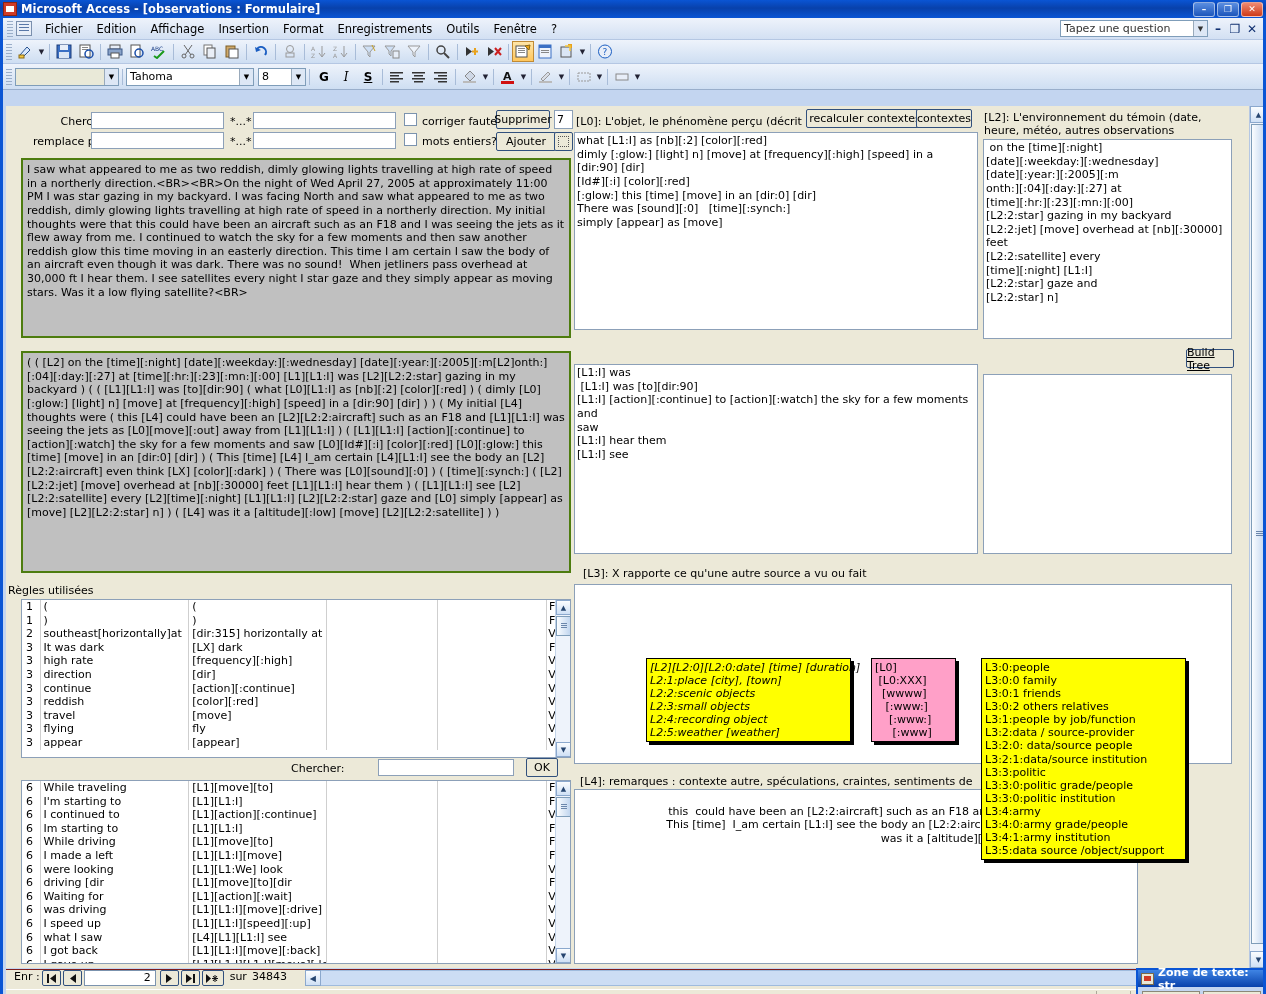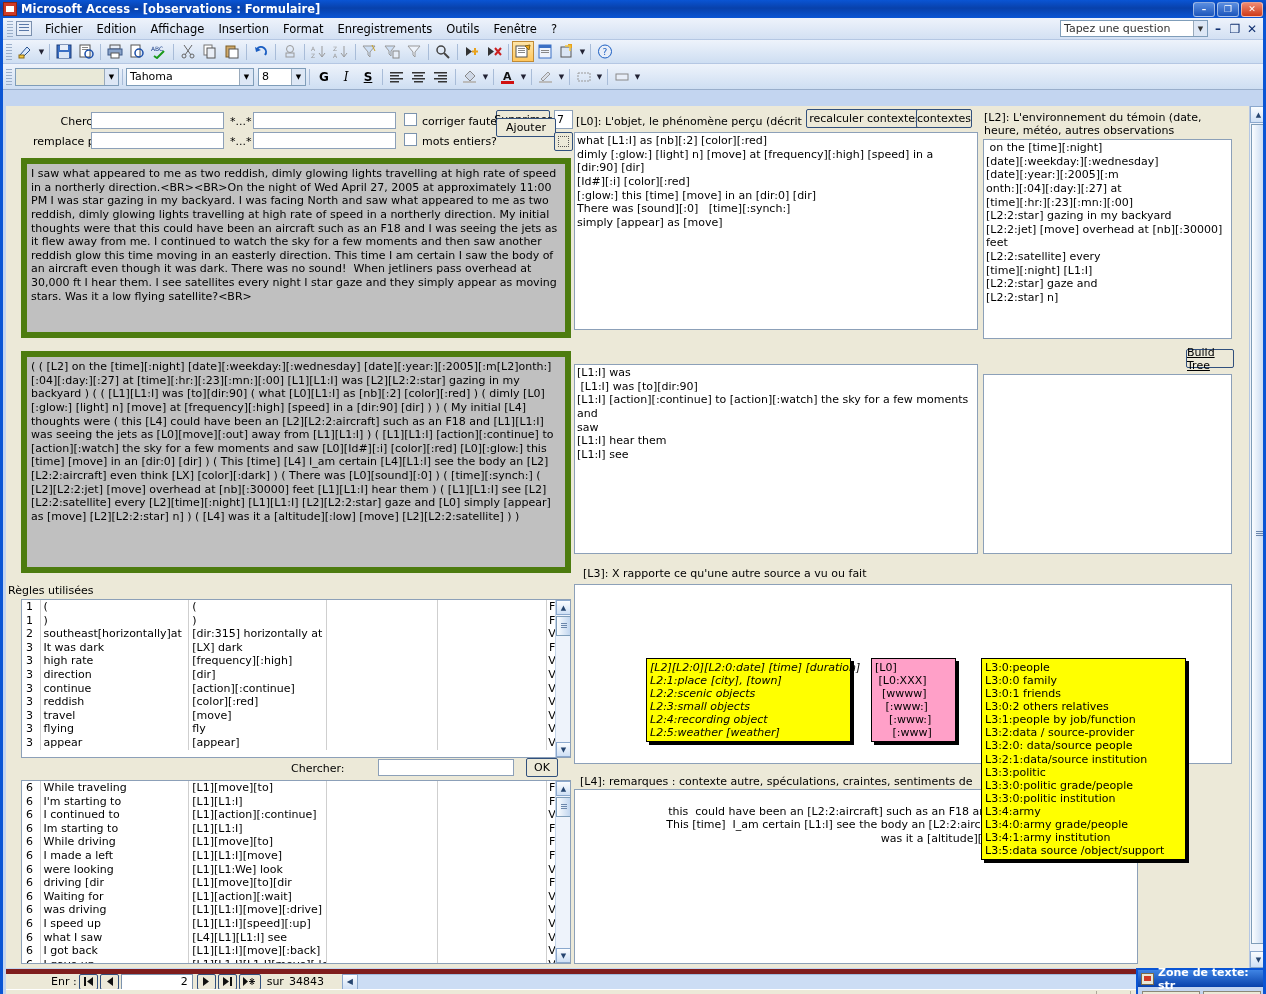--- a/index.html
+++ b/index.html
@@ -164,21 +164,21 @@
   .txtbox {
     position: absolute;
     background: #fff;
     border: 1px solid #8ca0b8;
     font-size: 11px; color: #000;
     padding: 1px 2px;
     overflow: hidden;
     line-height: 1.24;
     white-space: pre-wrap;
   }
-  .txtbox.gray { background: #c0c0c0; border: 6px solid #4d7c0f; }
+  .txtbox.gray { background: #c0c0c0; border: 2px solid #4d7c0f; }
   .inputfld {
     position: absolute;
     background: #fff;
     border: 1px solid #8ca0b8;
     height: 17px;
   }
   .btn {
     position: absolute;
     background: #ece9d8;
     border: 1px solid #31507d;
@@ -247,24 +247,23 @@
     color: #000;
   }
   .note.yellow { background: #ffff00; }
   .note.pink   { background: #ffa0c8; }
 
   
   .navbar {
     position: absolute; left: 3px; bottom: 20px;
     width: 1260px; height: 20px;
     background: #ece9d8;
-    display: flex; align-items: center;
+    display: flex; align-items: flex-start;
     font-size: 11px;
-    border-top: 5px solid #7f1d1d;
-    padding-left: 37px;
+    border-top: 1px solid #7f1d1d;
   }
   .navbtn {
     width: 19px; height: 16px;
     border: 1px solid #31507d; border-radius: 2px;
     background: #ece9d8;
     display: flex; align-items: center; justify-content: center;
     font-size: 9px; margin-left: 2px;
   }
   .recnum {
     width: 72px; height: 16px; background: #fff; border: 1px solid #7b93ae;
@@ -616,21 +615,21 @@
     <div class="lbl" style="left:416px; top:9px;">corriger fautes</div>
     <div class="btn" style="left:490px; top:4px; width:54px; height:19px;">Supprimer</div>
     <div class="inputfld" style="left:548px; top:4px; width:19px; height:19px; padding-left:2px; font-size:11px; line-height:17px;">7</div>
 
     <div class="lbl" style="left:14px; top:29px; width:86px; text-align:right;">remplace par</div>
     <input class="inputfld" style="left: 85px; top: 26px; width: 133px;" value="">
     <div class="lbl" style="left:224px; top:29px;">*...*</div>
     <input class="inputfld" style="left: 247px; top: 26px; width: 143px;" value="">
     <div class="cbx" style="left:398px; top:27px;"></div>
     <div class="lbl" style="left:416px; top:29px;">mots entiers?</div>
-    <div class="btn" style="left:490px; top:12px; width:60px; height:19px;">Ajouter</div>
+    <div class="btn" style="left:490px; top:26px; width:60px; height:19px;">Ajouter</div>
     <div class="dotbtn" style="left:548px; top:26px; width:19px; height:19px;"></div>
 
     <div class="txtbox gray" style="left:15px; top:52px; width:550px; height:180px; padding:3px 4px;">I saw what appeared to me as two reddish, dimly glowing lights travelling at high rate of speed in a northerly direction.&lt;BR&gt;&lt;BR&gt;On the night of Wed April 27, 2005 at approximately 11:00 PM I was star gazing in my backyard. I was facing North and saw what appeared to me as two reddish, dimly glowing lights travelling at high rate of speed in a northerly direction. My initial thoughts were that this could have been an aircraft such as an F18 and I was seeing the jets as it flew away from me. I continued to watch the sky for a few moments and then saw another reddish glow this time moving in an easterly direction. This time I am certain I saw the body of an aircraft even though it was dark. There was no sound!  When jetliners pass overhead at 30,000 ft I hear them. I see satellites every night I star gaze and they simply appear as moving stars. Was it a low flying satellite?&lt;BR&gt;</div>
 
     <div class="txtbox gray" style="left:15px; top:245px; width:550px; height:222px; padding:3px 4px;">( ( [L2] on the [time][:night] [date][:weekday:][:wednesday] [date][:year:][:2005][:m[L2]onth:][:04][:day:][:27] at [time][:hr:][:23][:mn:][:00] [L1][L1:I] was [L2][L2:2:star] gazing in my backyard ) ( ( [L1][L1:I] was [to][dir:90] ( what [L0][L1:I] as [nb][:2] [color][:red] ) ( dimly [L0][:glow:] [light] n] [move] at [frequency][:high] [speed] in a [dir:90] [dir] ) ) ( My initial [L4] thoughts were ( this [L4] could have been an [L2][L2:2:aircraft] such as an F18 and [L1][L1:I] was seeing the jets as [L0][move][:out] away from [L1][L1:I] ) ( [L1][L1:I] [action][:continue] to [action][:watch] the sky for a few moments and saw [L0][Id#][:i] [color][:red] [L0][:glow:] this [time] [move] in an [dir:0] [dir] ) ( This [time] [L4] I_am certain [L4][L1:I] see the body an [L2][L2:2:aircraft] even think [LX] [color][:dark] ) ( There was [L0][sound][:0] ) ( [time][:synch:] ( [L2][L2:2:jet] [move] overhead at [nb][:30000] feet [L1][L1:I] hear them ) ( [L1][L1:I] see [L2][L2:2:satellite] every [L2][time][:night] [L1][L1:I] [L2][L2:2:star] gaze and [L0] simply [appear] as [move] [L2][L2:2:star] n] ) ( [L4] was it a [altitude][:low] [move] [L2][L2:2:satellite] ) )</div>
 
     <div class="lbl" style="left:570px; top:9px; width:230px;">[L0]: L'objet, le phénomène perçu (décrit par</div>
     <div class="btn" style="left:800px; top:3px; width:118px; height:19px;">recalculer contextes</div>
     <div class="btn" style="left:910px; top:3px; width:56px; height:19px;">contextes</div>
     <div class="txtbox" style="left:568px; top:26px; width:404px; height:198px;">what [L1:I] as [nb][:2] [color][:red]

